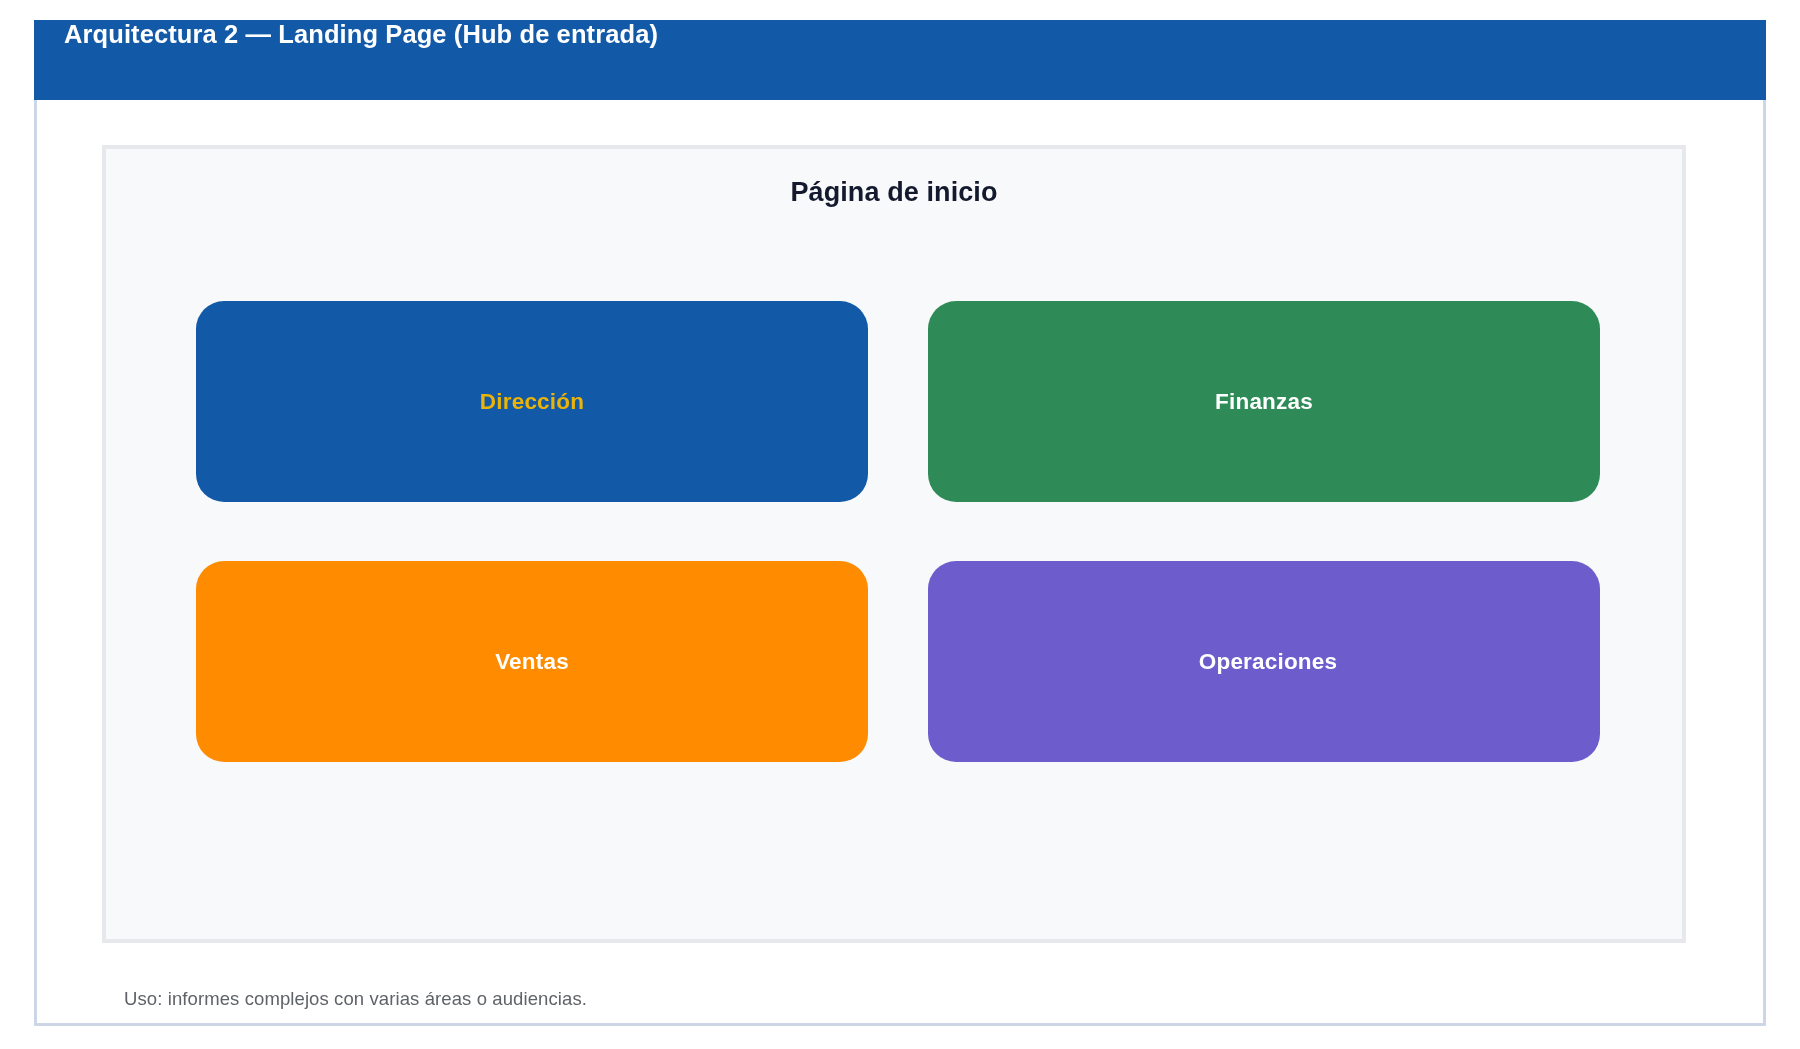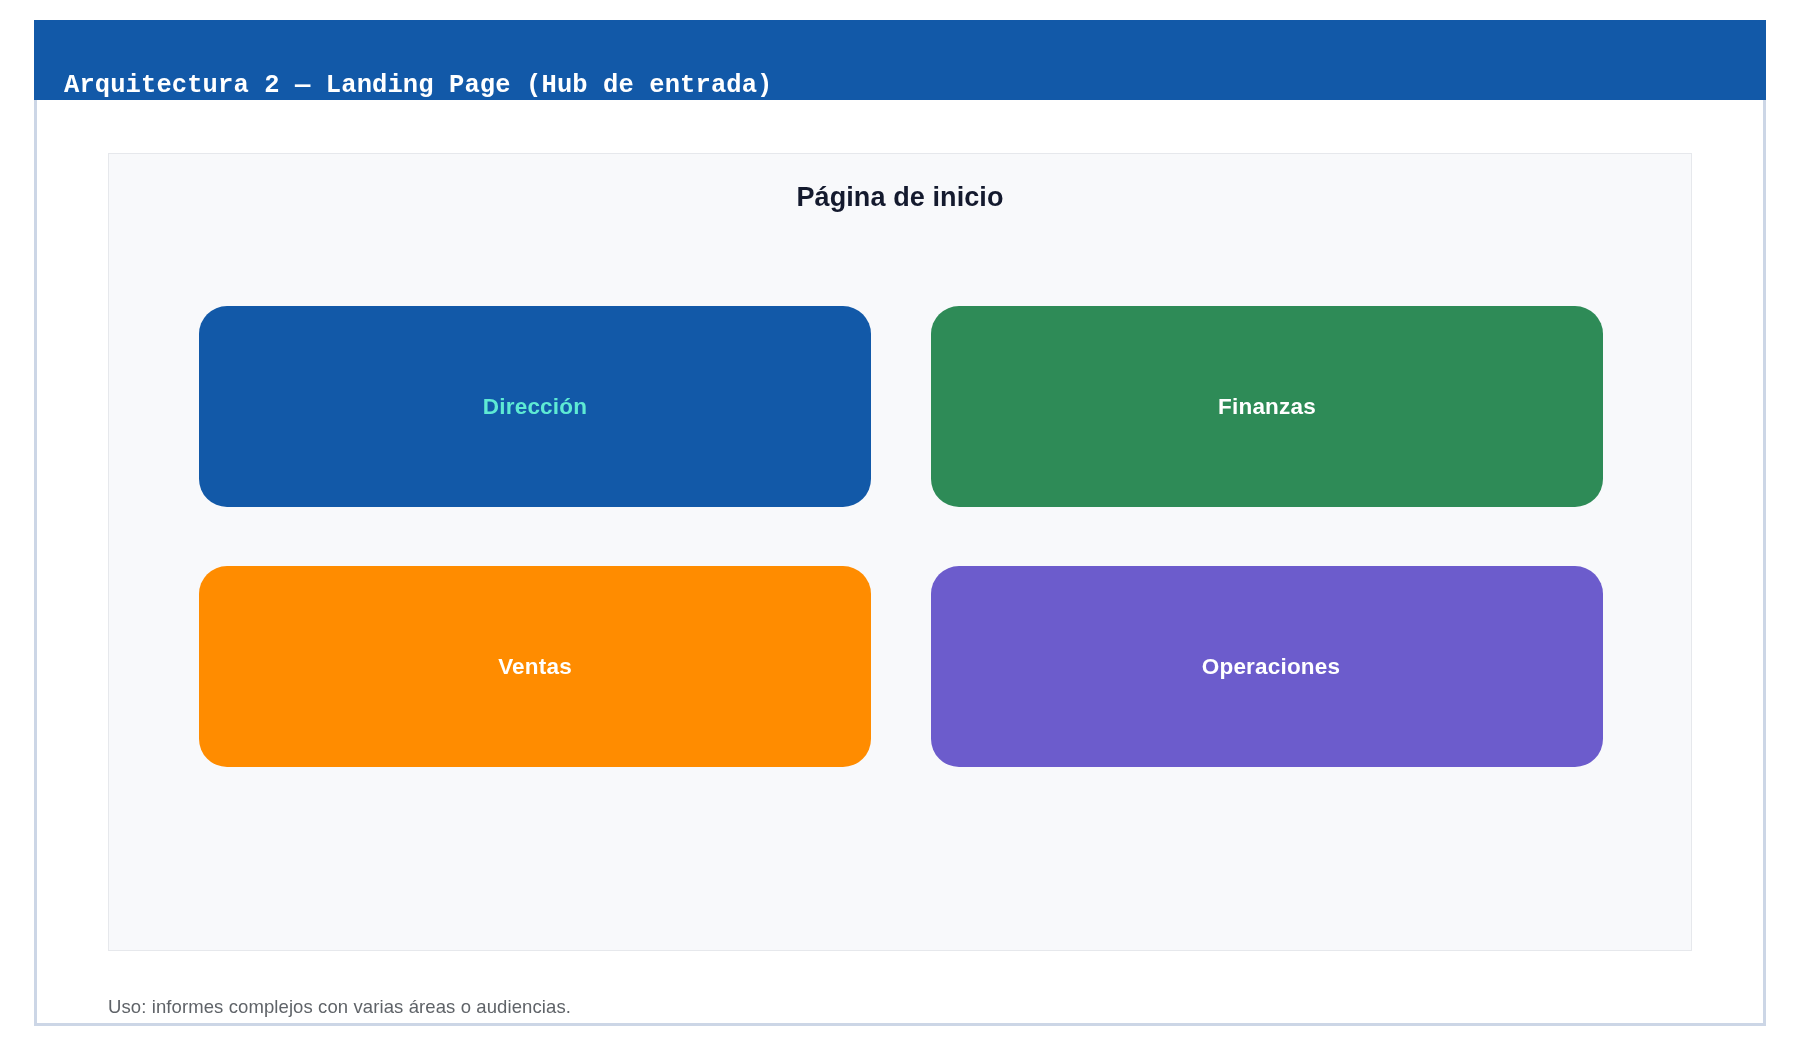--- a/index.html
+++ b/index.html
@@ -29,52 +29,51 @@
     display: flex;
     flex-direction: column;
   }
 
   
   .title-bar {
     height: 80px;
     flex: 0 0 80px;
     background: #1259a8;
     display: flex;
-    align-items: flex-end;
+    align-items: flex-start;
     padding: 0 0 0 30px;
     box-sizing: border-box;
-    margin: 0 -3px 8px -3px;
+    margin: 0 -3px 0 -3px;
     width: calc(100% + 6px);
-    font-family: Liberation Mono, monospace;
   }
   .title-bar-text {
     color: #ffffff;
     font-size: 25.5px;
     font-weight: bold;
     letter-spacing: 0.1px;
     white-space: nowrap;
   }
 
   
   .frame-body {
     flex: 1 1 auto;
     position: relative;
     padding: 0;
   }
 
   
   .canvas-panel {
     position: absolute;
-    left: 71px;
+    left: 65px;
     top: 45px;
     width: 1584px;
     height: 798px;
     box-sizing: border-box;
     background: #f8f9fb;
-    border: 1px solid #1d4ed8;
+    border: 4px solid #1d4ed8;
   }
 
   .panel-title {
     margin: 0;
     padding-top: 28px;
     text-align: center;
     font-size: 27px;
     font-weight: bold;
     color: #141a2e;
     letter-spacing: 0.1px;
@@ -131,34 +130,34 @@
 
   <div class="frame-body">
 
     <div class="canvas-panel" style="background: rgb(248, 249, 251); border-color: rgb(230, 232, 236);">
 
       <h2 class="panel-title" style="color: rgb(20, 26, 46);">Página de inicio</h2>
 
       <div class="card-grid">
 
         <div class="hub-card" style="background: rgb(18, 89, 168);">
-          <span class="hub-card-label" style="color: #5eead4;">Dirección</span>
+          <span class="hub-card-label" style="color: #eab308;">Dirección</span>
         </div>
 
         <div class="hub-card" style="background: rgb(46, 139, 87);">
           <span class="hub-card-label" style="color: rgb(255, 255, 255);">Finanzas</span>
         </div>
 
         <div class="hub-card" style="background: rgb(255, 140, 0);">
           <span class="hub-card-label" style="color: rgb(255, 255, 255);">Ventas</span>
         </div>
 
         <div class="hub-card" style="background: rgb(108, 92, 204); padding-left: 8px;">
           <span class="hub-card-label" style="color: rgb(255, 255, 255);">Operaciones</span>
         </div>
 
       </div>
     </div>
 
-    <div class="footer-note" style="color: rgb(95, 99, 104);">Uso: informes complejos con varias áreas o audiencias.</div>
+    <div class="footer-note" style="color: rgb(95, 99, 104); margin-left: 16px;">Uso: informes complejos con varias áreas o audiencias.</div>
 
   </div>
 </div>
 
 </body></html>

